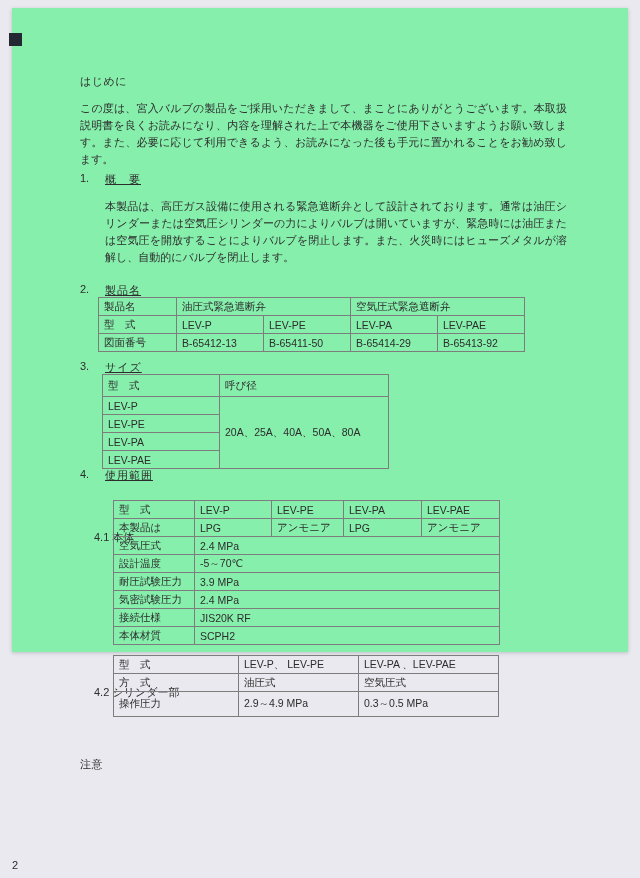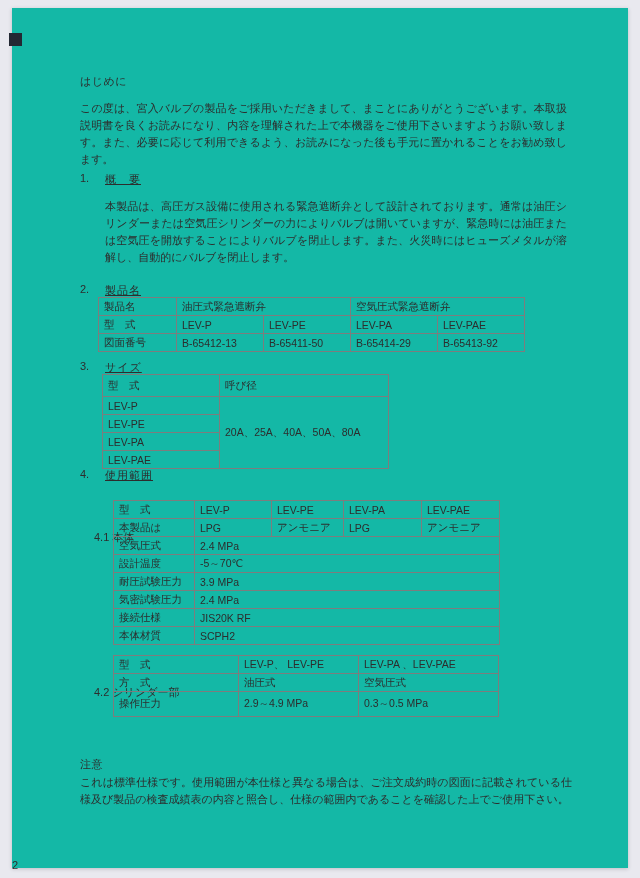--- a/index.html
+++ b/index.html
@@ -4,22 +4,22 @@
 <style>
   html,body{margin:0;padding:0;}
   body{
     width:640px;height:878px;position:relative;overflow:hidden;
     background:#e9e9ef;
     font-family:"Liberation Sans","DejaVu Sans",sans-serif;
     color:#2d2d2d;
     -webkit-font-smoothing:antialiased;
   }
   .page{
-    position:absolute;left:12px;top:8px;width:616px;height:860px;
-    background:#14b8a6;
+    position:absolute;left:12px;top:8px;width:616px;height:644px;
+    background:#86efac;
     box-shadow:0 1px 4px rgba(40,40,60,.22);
   }
   .corner-marker{
     position:absolute;left:9px;top:33px;width:13px;height:13px;
     background:#232833;z-index:5;
   }
   .abs{position:absolute;}
   .txt{font-size:11px;line-height:17px;margin-top:44px;}
   .heading{font-size:11px;line-height:15px;letter-spacing:.5px;}
   .para{font-size:11px;line-height:17px;text-align:justify;}
@@ -197,18 +197,17 @@
     </tr>
     <tr class="row-tall">
       <td class="lft">操作圧力</td>
       <td class="lft">2.9～4.9  MPa</td>
       <td class="ctr">0.3～0.5  MPa</td>
     </tr>
   </tbody>
     </table>
 
   <div class="abs heading" style="left:68px;top:749px;">注意</div>
-  <div class="abs para" style="left:68px;top:766px;width:492px;">これは標準仕様です。使用範囲が本仕様と異なる場合は、ご注文成約時の図面に記載されている仕様及び製品の検査成績表の内容と照合し、仕様の範囲内であることを確認した上でご使用下さい。</div>
 
   <div class="abs txt ctr" style="left:0;top:805px;width:616px;">2</div>
 </div>
 
 <div class="corner-marker"></div>
 
 </body></html>

